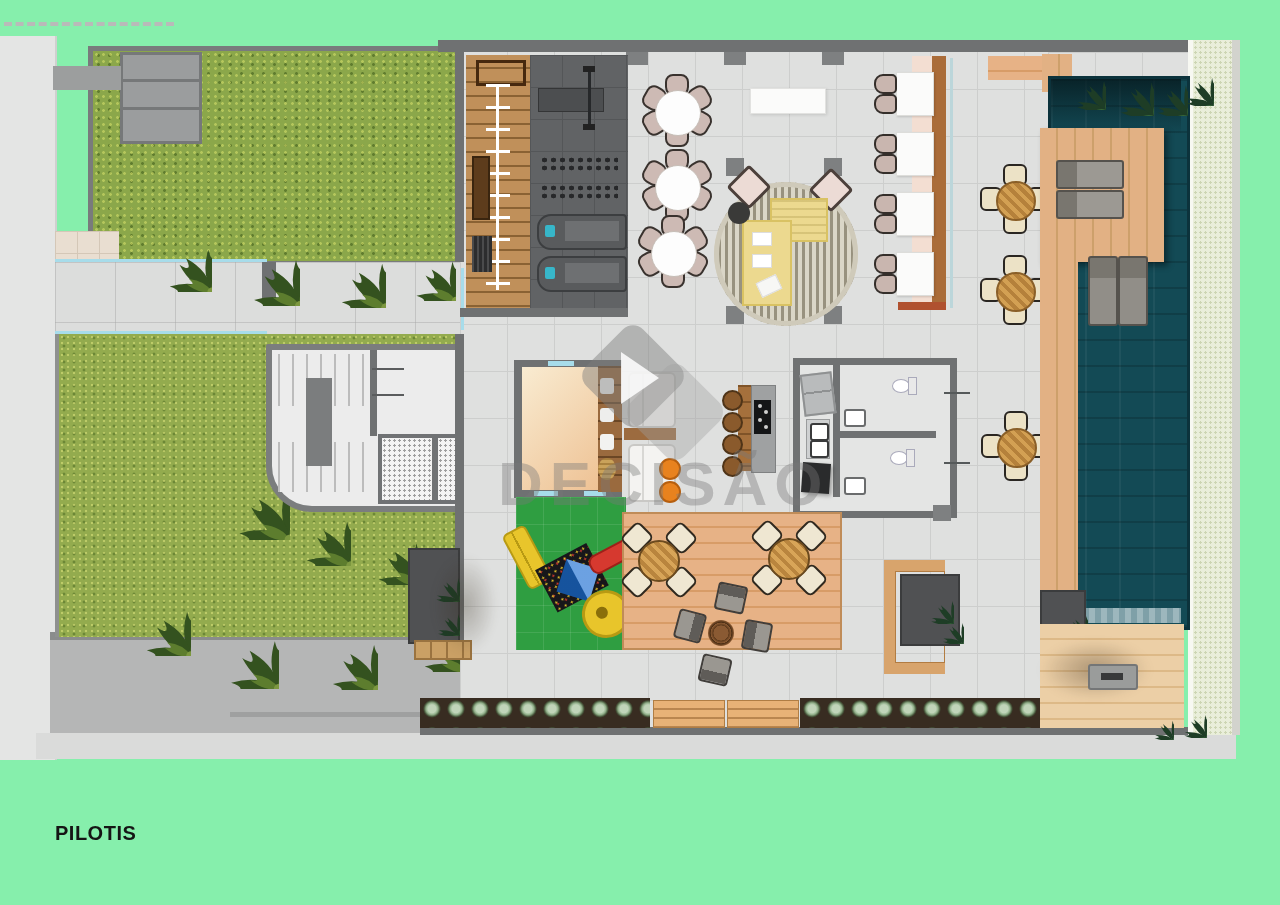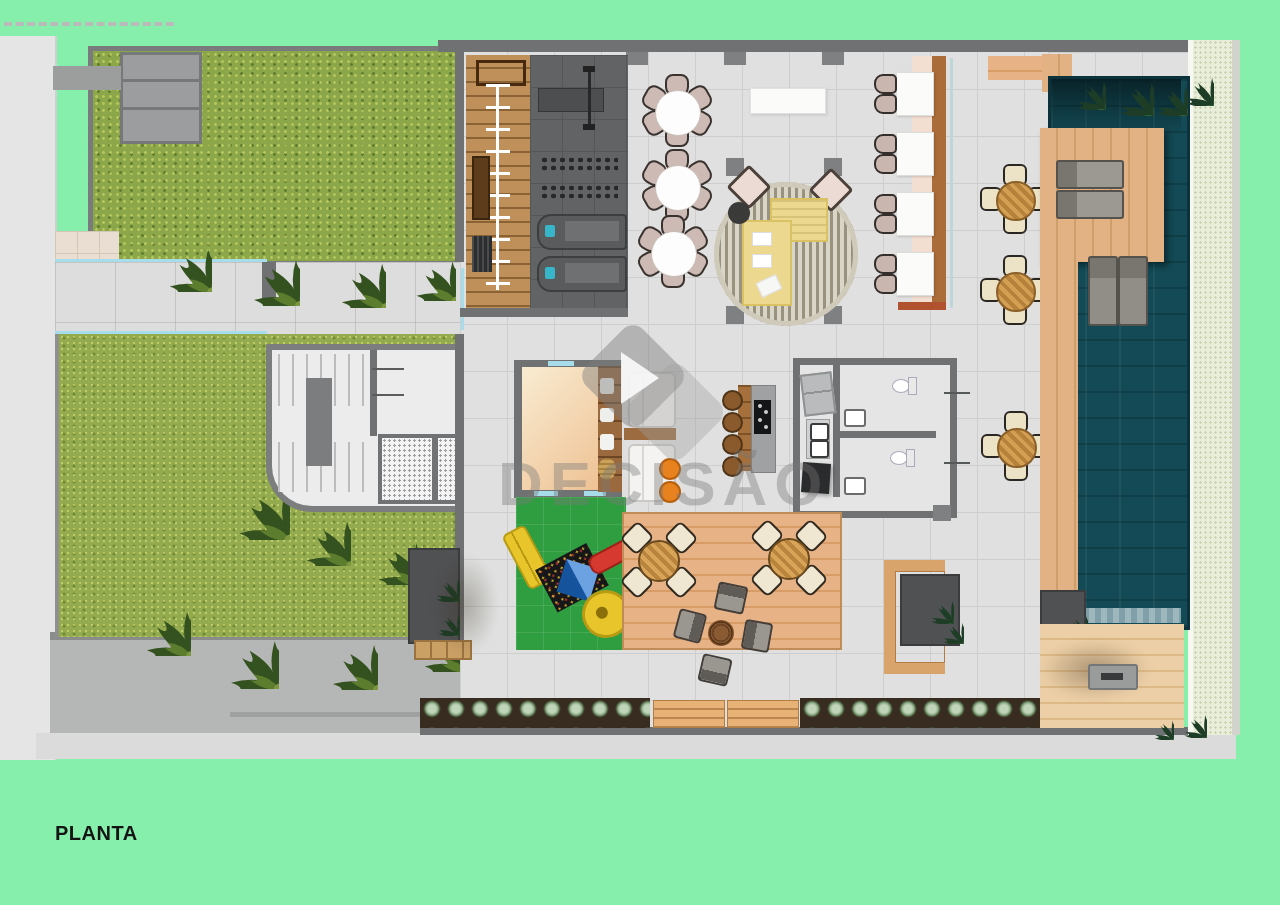--- a/index.html
+++ b/index.html
@@ -439,15 +439,15 @@
       <use href="#tropic"></use>
     </svg>
 
   <div class="abs" style="left:585px;top:332px;width:140px;height:128px;z-index:40">
     <div class="wm-d" style="left:8px;top:4px;width:80px;height:80px;background:rgba(125,125,125,.45)"></div>
     <div class="wm-d" style="left:52px;top:42px;width:76px;height:76px;background:rgba(160,160,160,.38)"></div>
     <div class="abs" style="left:36px;top:20px;width:0;height:0;border-left:38px solid rgba(255,255,255,.85);border-top:26px solid transparent;border-bottom:26px solid transparent"></div>
   </div>
   <div class="wm-text" style="z-index:40">DECISÃO</div>
 
-  <div class="title-s">PLANTA</div>
+  <div class="title-s">PILOTIS</div>
 
 </div>
 
 </body></html>

